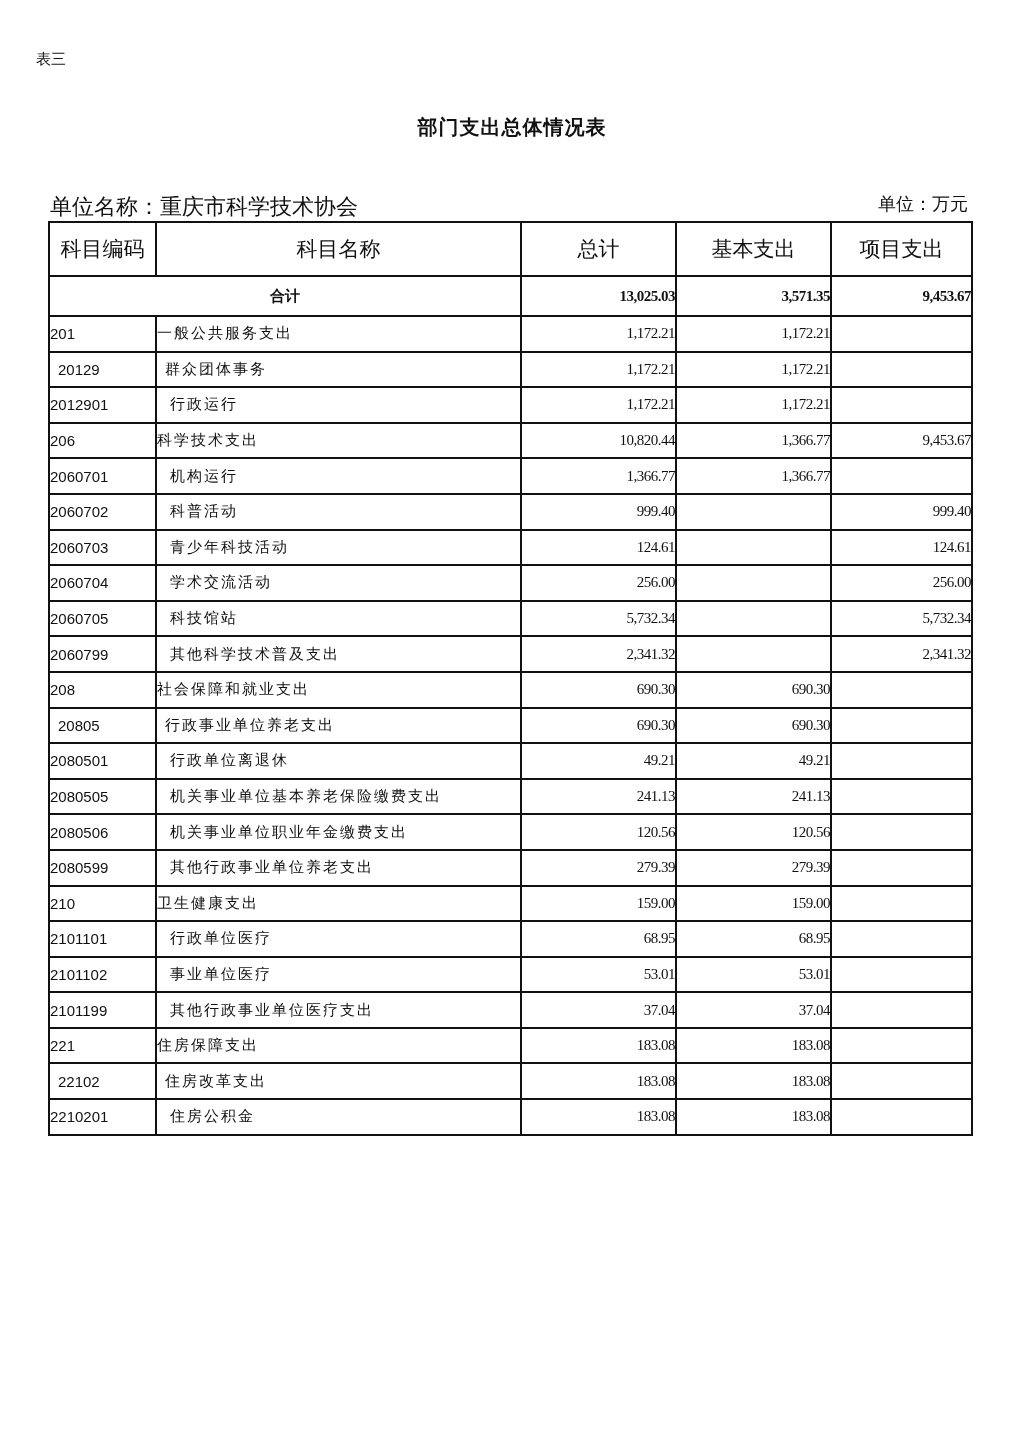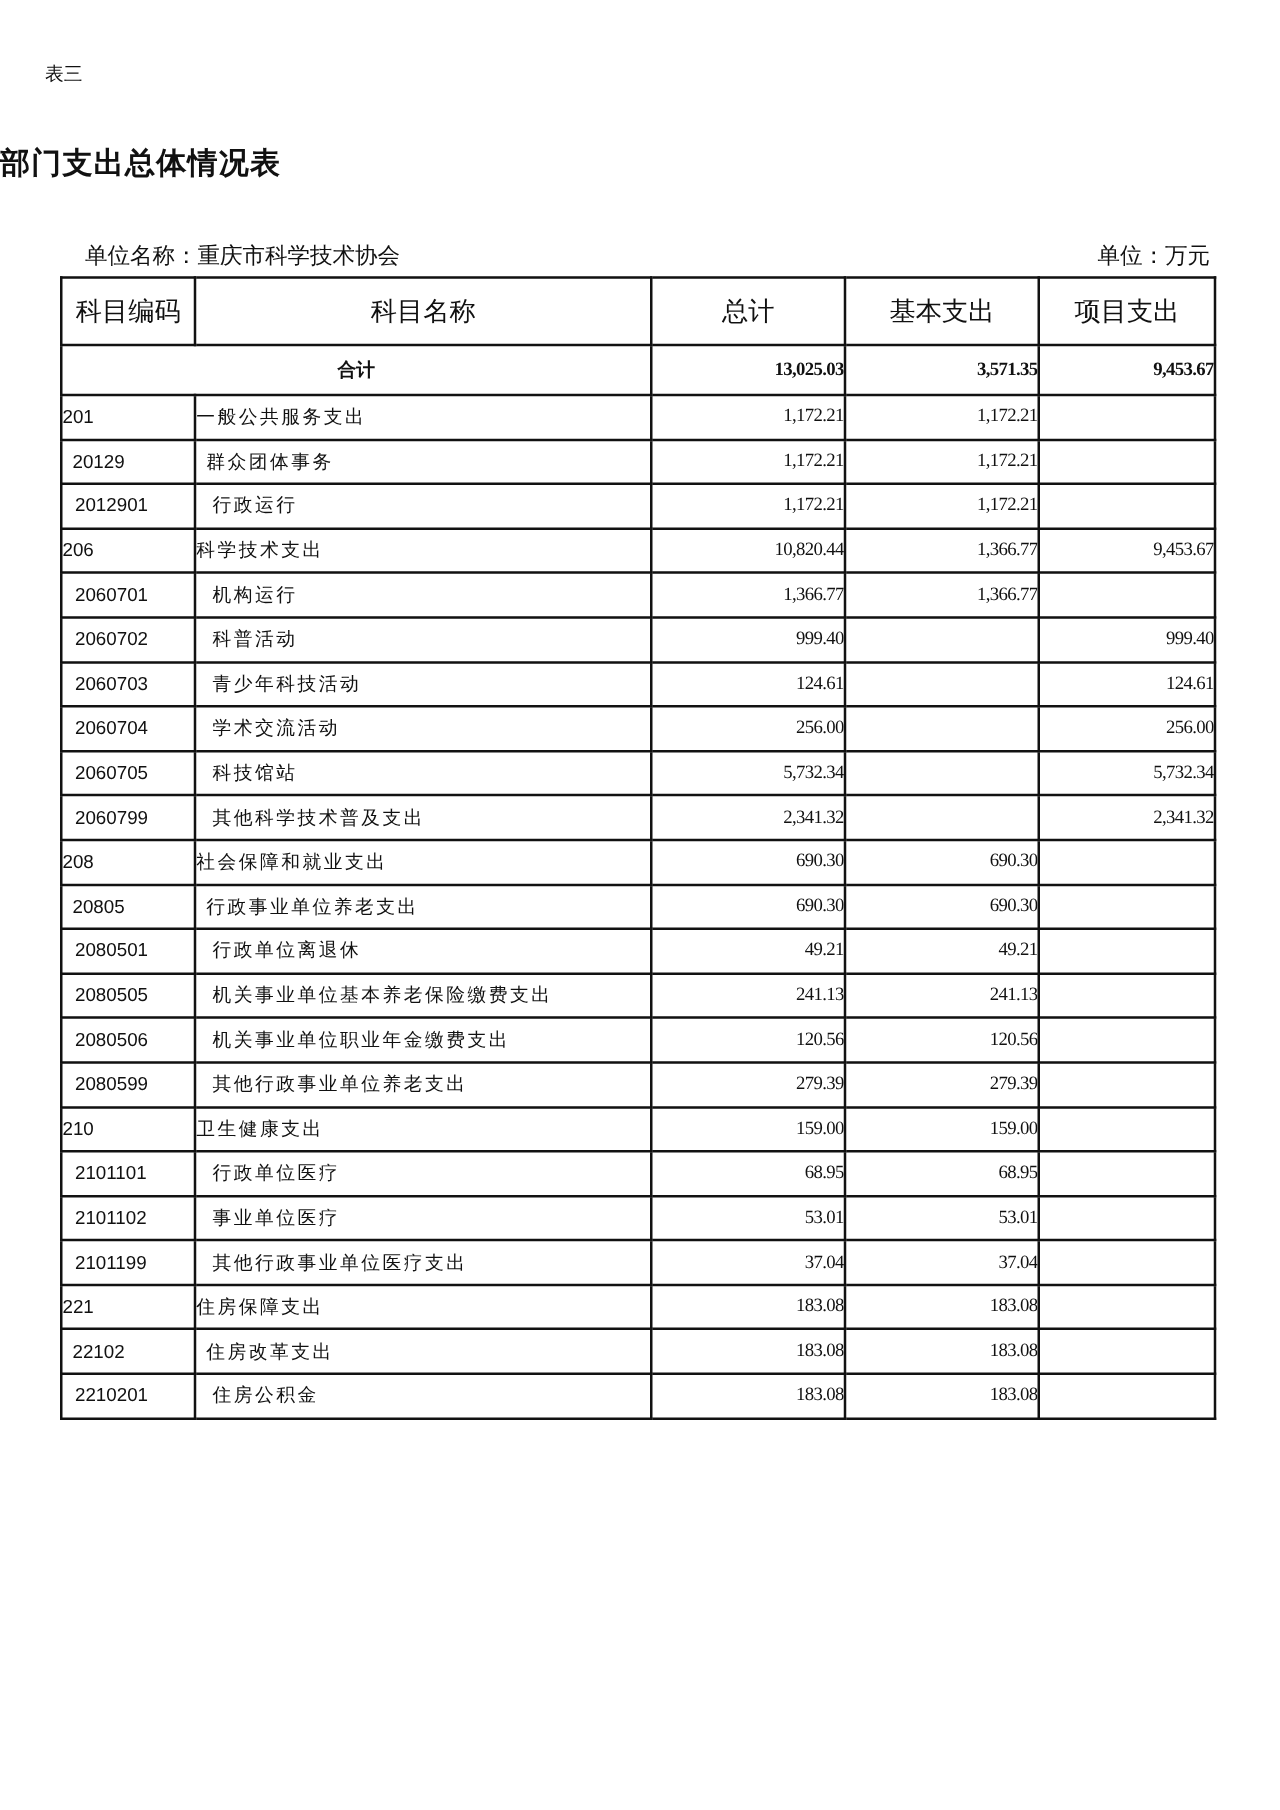--- a/index.html
+++ b/index.html
@@ -1,30 +1,30 @@
 <!DOCTYPE html>
 <html><head>
 <meta charset="utf-8">
 <style>
   html, body { margin: 0; padding: 0; background: #ffffff; }
   body { width: 1024px; height: 1448px; position: relative; font-family: "DejaVu Serif", serif; color: #111; }
   .sheet-label { position: absolute; left: 36px; top: 50px; font-size: 15px; }
-  .title { position: absolute; left: 0; width: 1024px; top: 114px; text-align: left; font-size: 24px; font-weight: bold; letter-spacing: 1px; }
-  .unit-name { position: absolute; left: 68px; top: 192px; font-size: 18px; }
+  .title { position: absolute; left: 0; width: 1024px; top: 114px; text-align: center; font-size: 20px; font-weight: bold; letter-spacing: 1px; }
+  .unit-name { position: absolute; left: 50px; top: 192px; font-size: 22px; }
   .unit-label { position: absolute; right: 56px; top: 192px; font-size: 18px; }
   table.grid { position: absolute; left: 48px; top: 221px; border-collapse: collapse; table-layout: fixed; width: 923px; }
   table.grid td, table.grid th { border: 2px solid #111; padding: 0; overflow: hidden; white-space: nowrap; }
   col.c-code { width: 107px; } col.c-name { width: 365px; } col.c-total { width: 155px; } col.c-basic { width: 155px; } col.c-proj { width: 141px; }
   th { height: 52px; font-family: "DejaVu Sans", sans-serif; font-weight: normal; font-size: 21px; text-align: center; }
   tr.total-row td { height: 38px; font-weight: bold; font-size: 15px; }
   tr.total-row td.label { text-align: center; font-family: "DejaVu Serif", serif; }
   tr.data-row td { height: 33.6px; font-size: 15px; }
   td.code { font-family: "Liberation Sans", sans-serif; padding-left: 3px; font-size: 15px; }
   td.code.l2 { padding-left: 8px; }
-  td.code.l3 { padding-left: 10px; }
+  td.code.l3 { padding-left: 0; }
   td.name { padding-left: 4px; letter-spacing: 2px; font-size: 14px; }
   td.name.l2 { padding-left: 8px; }
   td.name.l3 { padding-left: 13px; margin-left: 27px; }
   td.num { text-align: right; padding-right: 1px; font-family: "Liberation Serif", serif; font-size: 16px; letter-spacing: -0.5px; }
 </style>
 </head>
 <body>
 
 <div class="sheet-label">表三</div>
 <div class="title">部门支出总体情况表</div>

